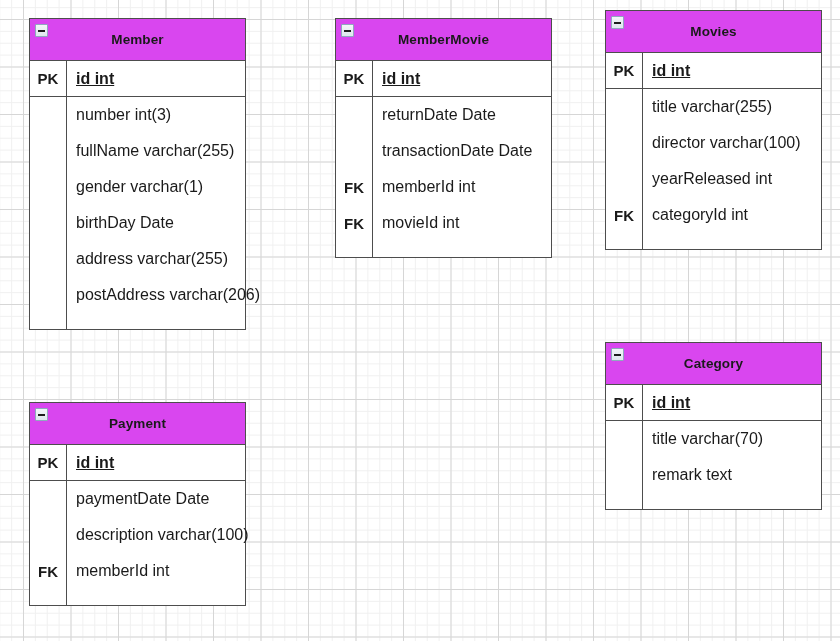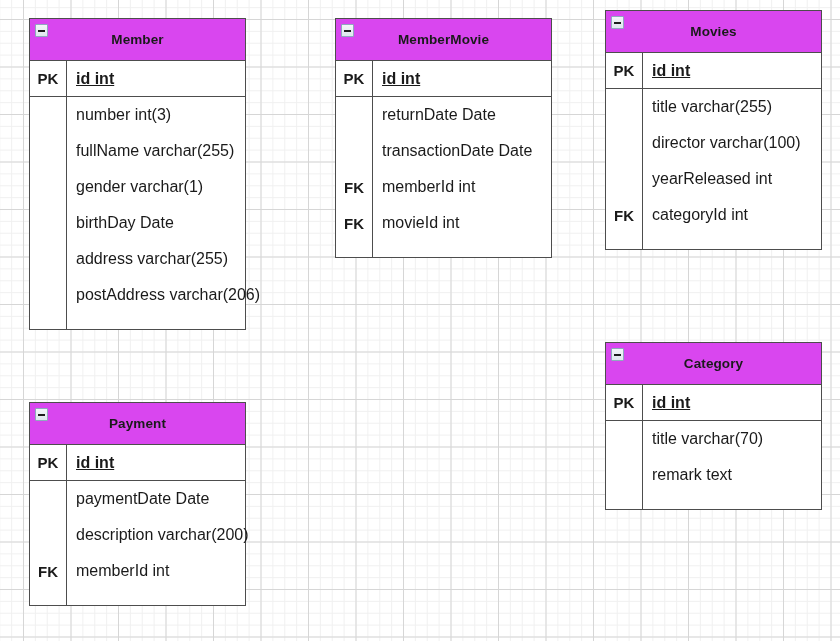--- a/index.html
+++ b/index.html
@@ -282,21 +282,21 @@
         <div class="row pk-row">
           <div class="cell-key" style="flex-basis: 37px;">PK</div>
           <div class="cell-field pk-name">id int</div>
         </div>
         <div class="row">
           <div class="cell-key" style="flex-basis: 37px;"></div>
           <div class="cell-field">paymentDate Date</div>
         </div>
         <div class="row">
           <div class="cell-key" style="flex-basis: 37px;"></div>
-          <div class="cell-field">description varchar(200)</div>
+          <div class="cell-field">description varchar(100)</div>
         </div>
         <div class="row">
           <div class="cell-key" style="flex-basis: 37px;">FK</div>
           <div class="cell-field">memberId int</div>
         </div>
         <div class="row spacer">
           <div class="cell-key" style="flex-basis: 37px;"></div>
           <div class="cell-field"></div>
         </div>
       </div>

